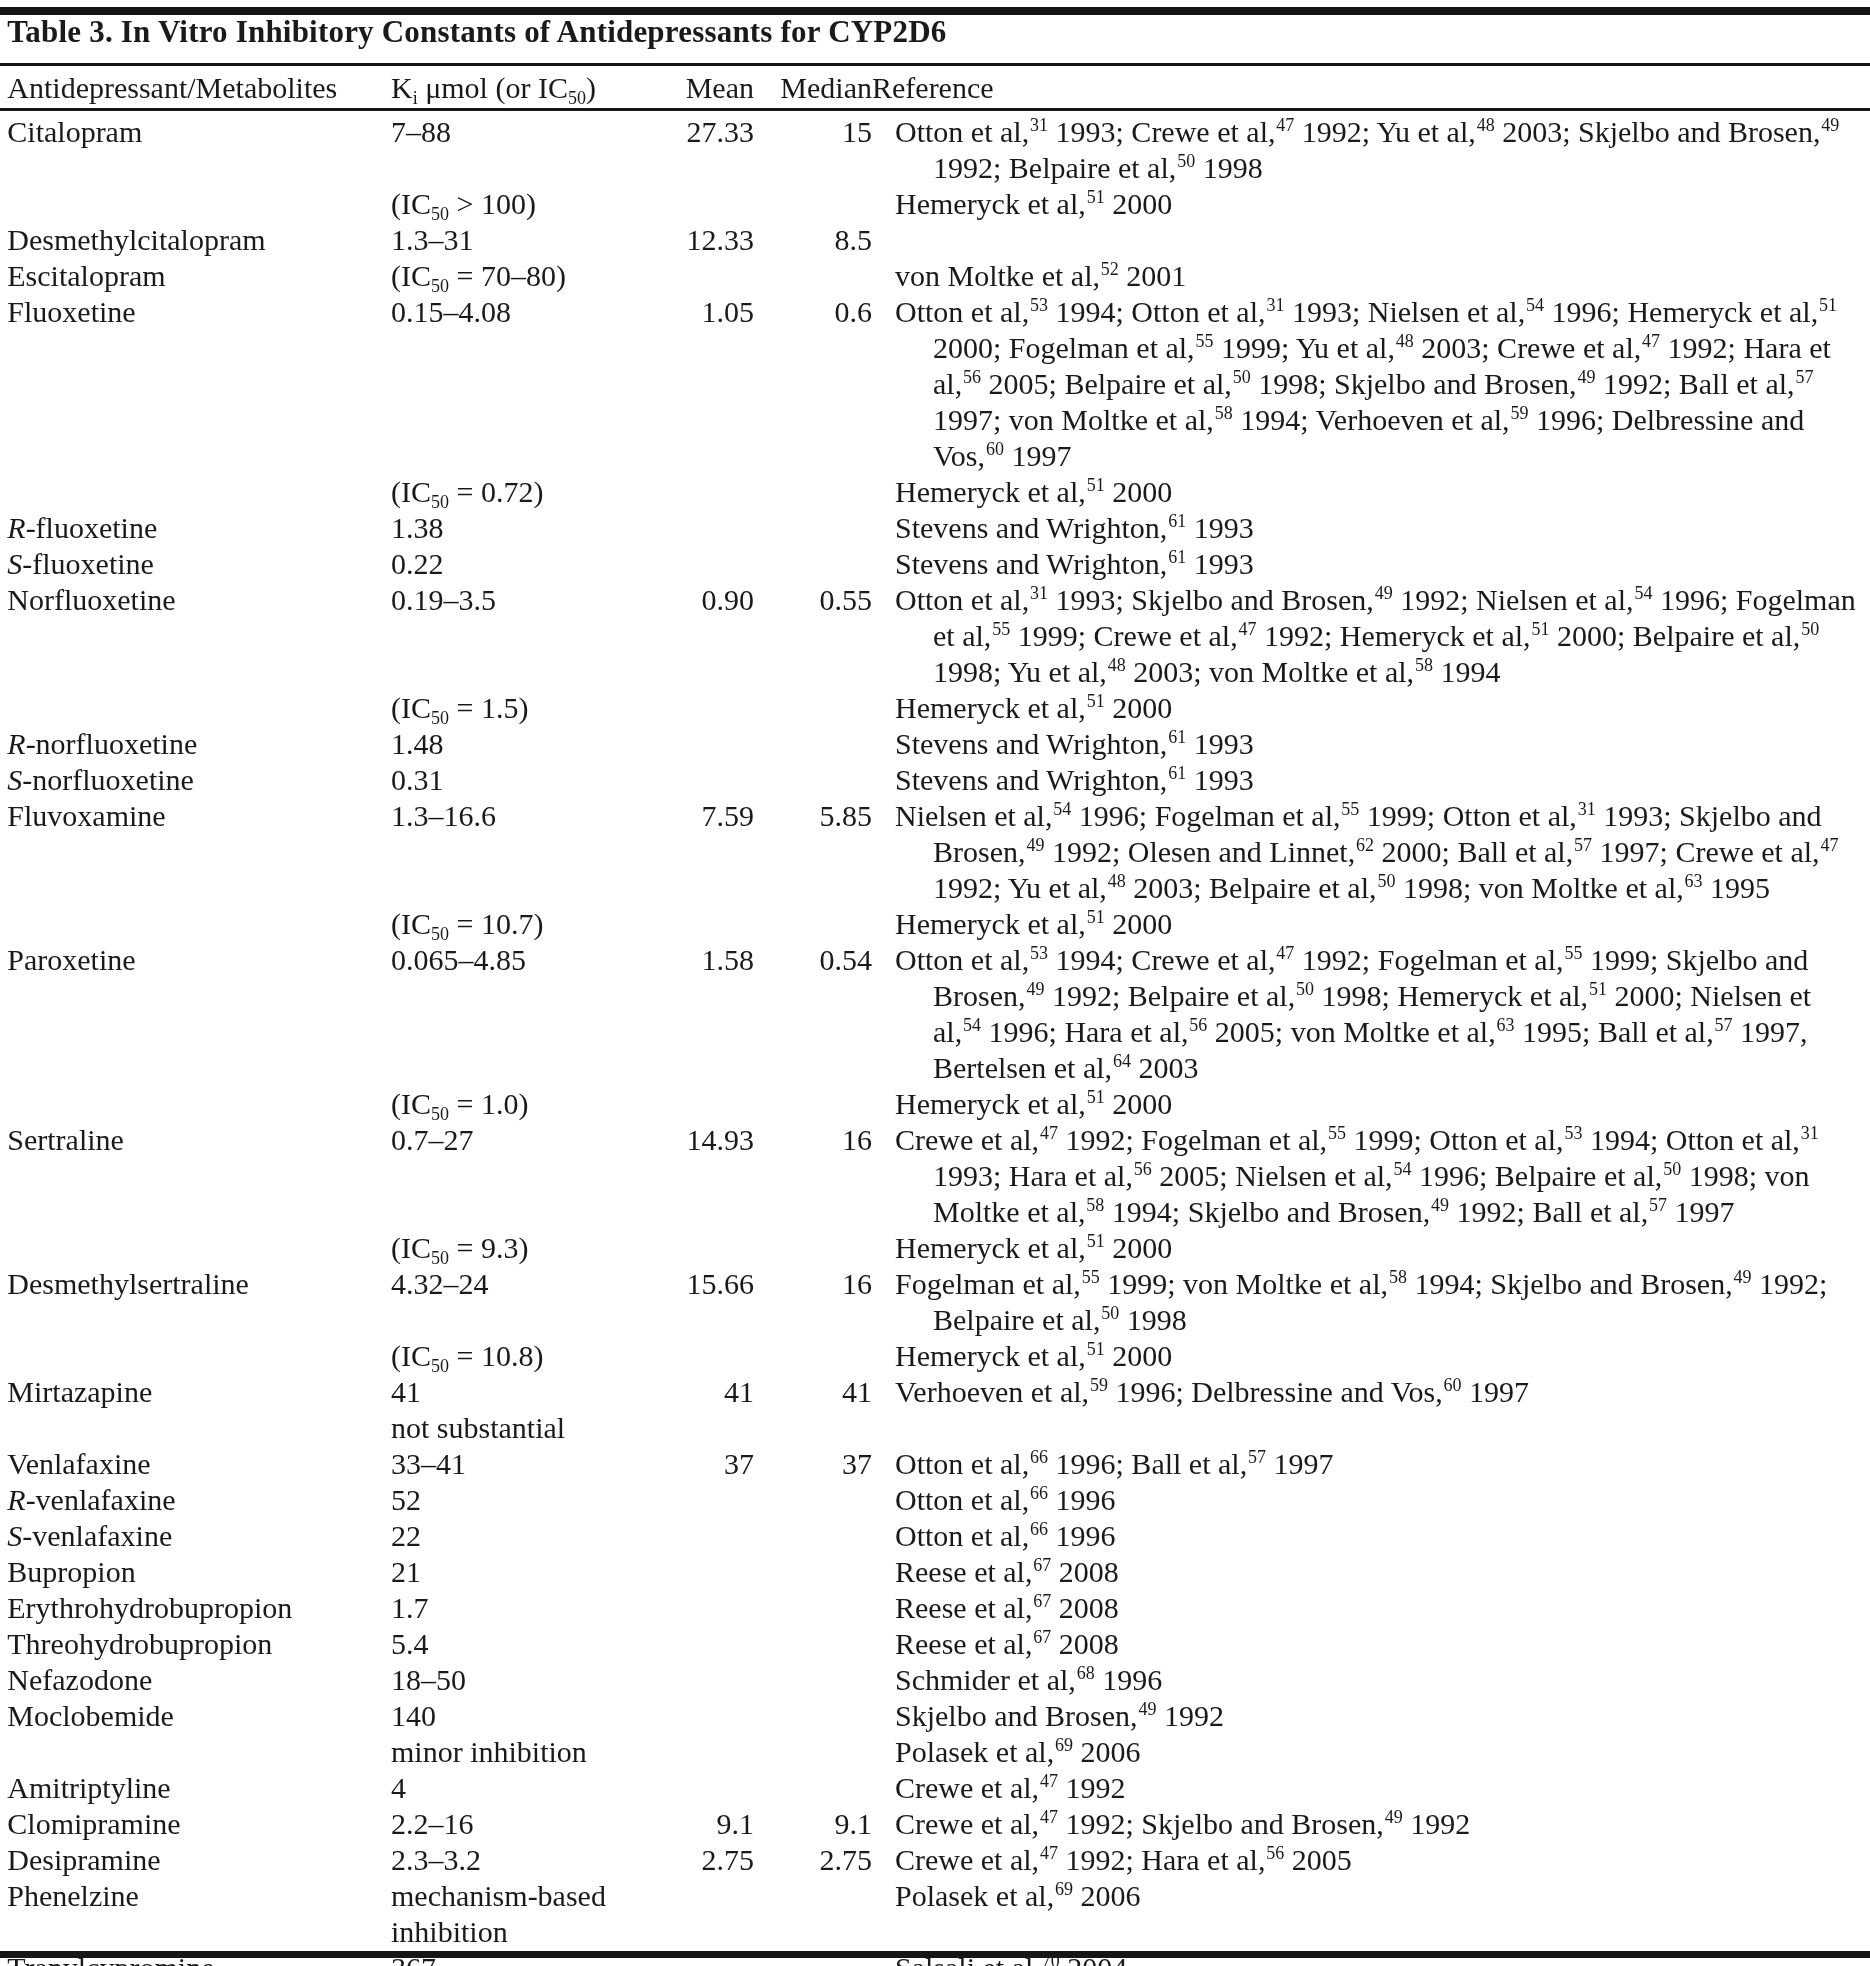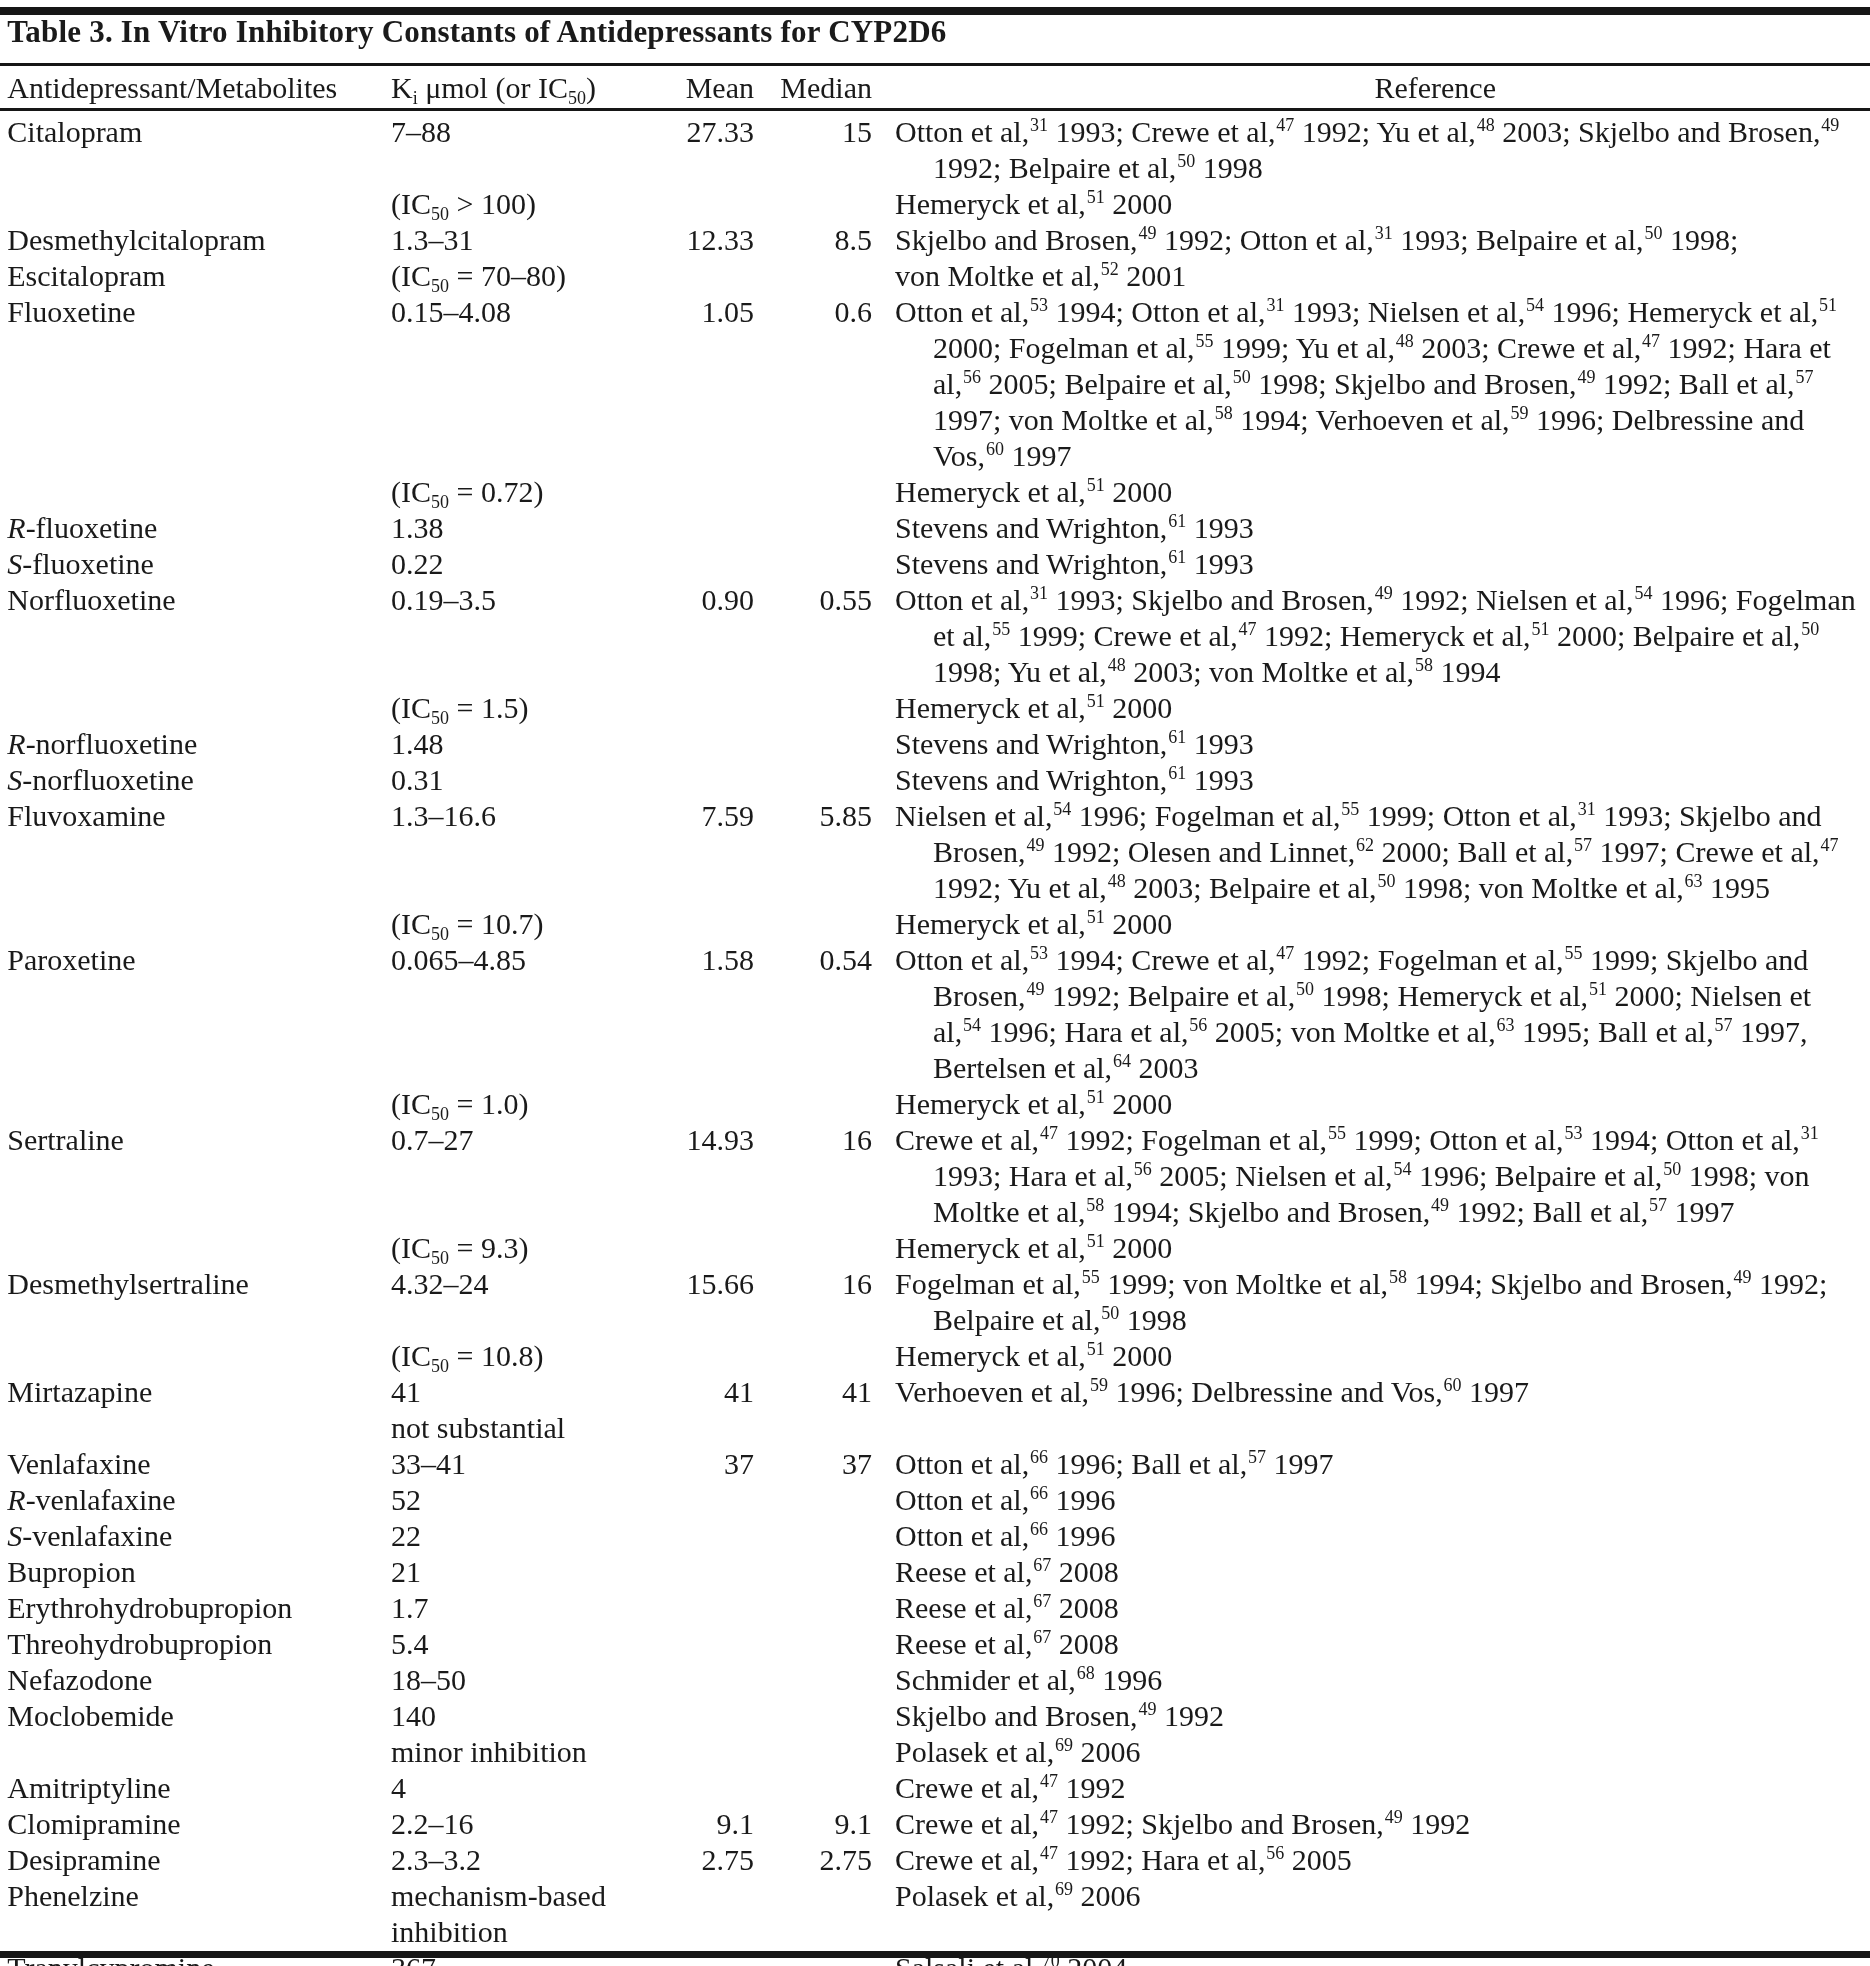--- a/index.html
+++ b/index.html
@@ -28,21 +28,21 @@
     position:absolute;left:0;top:114px;width:1870px;
     font-size:30px;line-height:36px;
   }
   .row{display:flex;align-items:flex-start;}
   .c{box-sizing:border-box;}
   .c1{flex:none;width:391px;padding-left:7.3px;}
   .c2{flex:none;width:245px;text-align:left;}
   .c3{flex:none;width:118px;text-align:right;}
   .c4{flex:none;width:118px;text-align:right;}
   .c5{flex:1 1 auto;padding-left:61px;padding-right:5.5px;text-indent:-38px;}
-  .h5{flex:1 1 auto;text-align:right;padding-right:12px;}
+  .h5{flex:1 1 auto;text-align:left;padding-right:12px;}
   sup{font-size:18px;line-height:0;position:relative;top:-11px;vertical-align:baseline;margin-left:0.9px;}
   sub{font-size:18px;line-height:0;position:relative;top:6.4px;vertical-align:baseline;}
   .bottombar{position:absolute;left:0;top:1951px;width:1870px;height:7.3px;background:#161616;}
 </style>
 </head>
 <body>
 
 <div class="page">
   <div class="topbar"></div>
 
@@ -71,21 +71,20 @@
         <div class="c c2">(IC<sub>50</sub> &gt; 100)</div>
         <div class="c c3"></div>
         <div class="c c4"></div>
         <div class="c c5">Hemeryck et al,<sup>51</sup> 2000</div>
       </div>
       <div class="row">
         <div class="c c1">Desmethylcitalopram</div>
         <div class="c c2">1.3–31</div>
         <div class="c c3">12.33</div>
         <div class="c c4">8.5</div>
-        <div class="c c5">Skjelbo and Brosen,<sup>49</sup> 1992; Otton et al,<sup>31</sup> 1993; Belpaire et al,<sup>50</sup> 1998;</div>
       </div>
       <div class="row">
         <div class="c c1">Escitalopram</div>
         <div class="c c2">(IC<sub>50</sub> = 70–80)</div>
         <div class="c c3"></div>
         <div class="c c4"></div>
         <div class="c c5">von Moltke et al,<sup>52</sup> 2001</div>
       </div>
       <div class="row">
         <div class="c c1">Fluoxetine</div>

